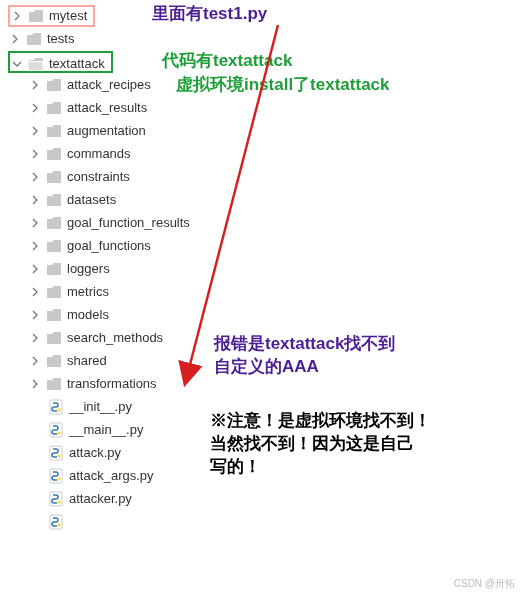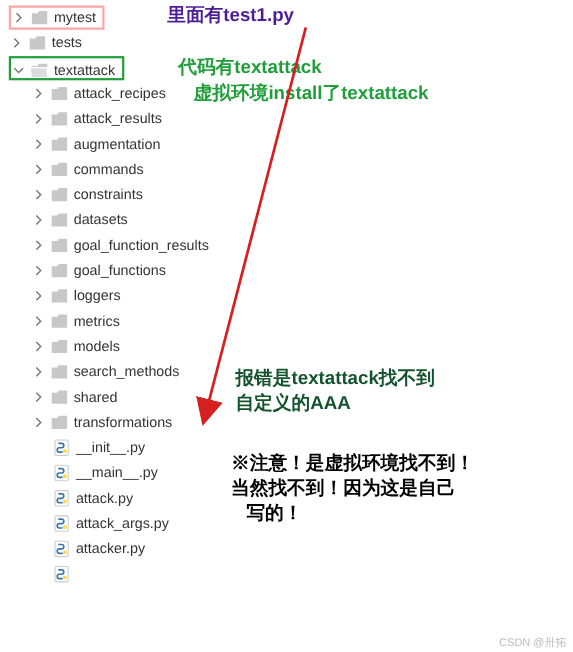--- a/index.html
+++ b/index.html
@@ -66,21 +66,21 @@
       padding: 0 6px 0 0;
       height: 22px;
     }
     .anno {
       position: absolute;
       font-weight: bold;
       pointer-events: none;
     }
     .anno-purple { color: #4c1d95; font-size: 17px; }
     .anno-green { color: #1f9e3a; font-size: 17px; }
-    .anno-red { color: #14532d; font-size: 17px; }
+    .anno-red { color: #4c1d95; font-size: 17px; }
     .anno-black { color: #000; font-size: 17px; font-weight: bold; text-align: center; }
     .arrow-layer {
       position: absolute;
       left: 0; top: 0;
       width: 521px; height: 593px;
       pointer-events: none;
     }
     .watermark {
       position: absolute;
       right: 6px;
@@ -386,21 +386,21 @@
 
 </div>
 
 <div class="anno anno-purple" style="left:152px; top:2px;">里面有test1.py</div>
 <div class="anno anno-green" style="left:162px; top:49px;">代码有textattack</div>
 <div class="anno anno-green" style="left:176px; top:73px;">虚拟环境install了textattack</div>
 <div class="anno anno-red" style="left:214px; top:332px;">报错是textattack找不到</div>
 <div class="anno anno-red" style="left:214px; top:355px;">自定义的AAA</div>
 <div class="anno anno-black" style="left:210px; top:409px;">※注意！是虚拟环境找不到！</div>
 <div class="anno anno-black" style="left:210px; top:432px;">当然找不到！因为这是自己</div>
-<div class="anno anno-black" style="left:224px; top:455px;">写的！</div>
+<div class="anno anno-black" style="left:210px; top:455px;">写的！</div>
 
 <svg class="arrow-layer">
   <defs>
     <marker id="ah" markerWidth="10" markerHeight="10" refX="7" refY="5" orient="auto">
       <path d="M0,0 L10,5 L0,10 Z" fill="#d62020"></path>
     </marker>
   </defs>
   <line x1="278" y1="25" x2="186" y2="380" stroke="#d62020" stroke-width="2.5" marker-end="url(#ah)"></line>
 </svg>
 

